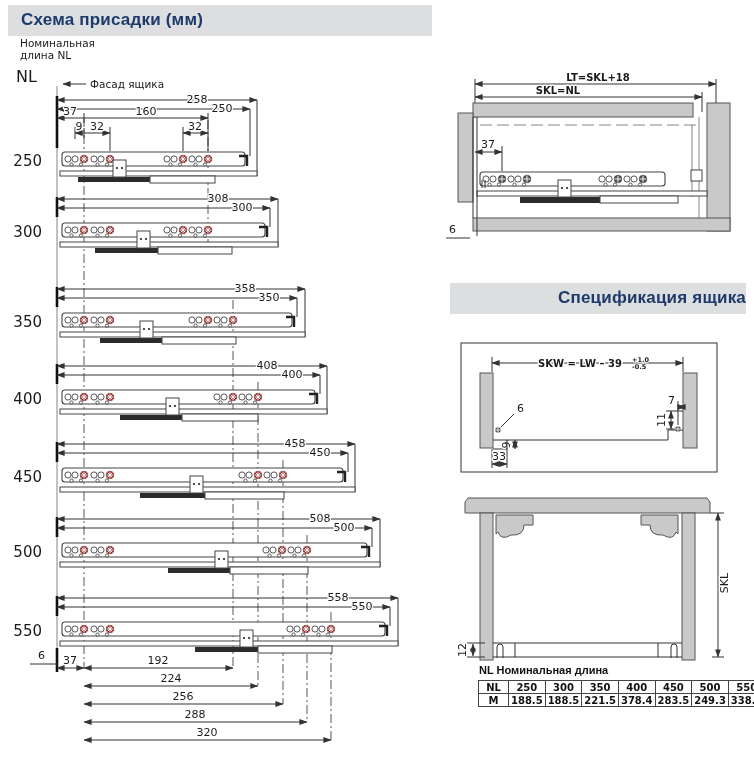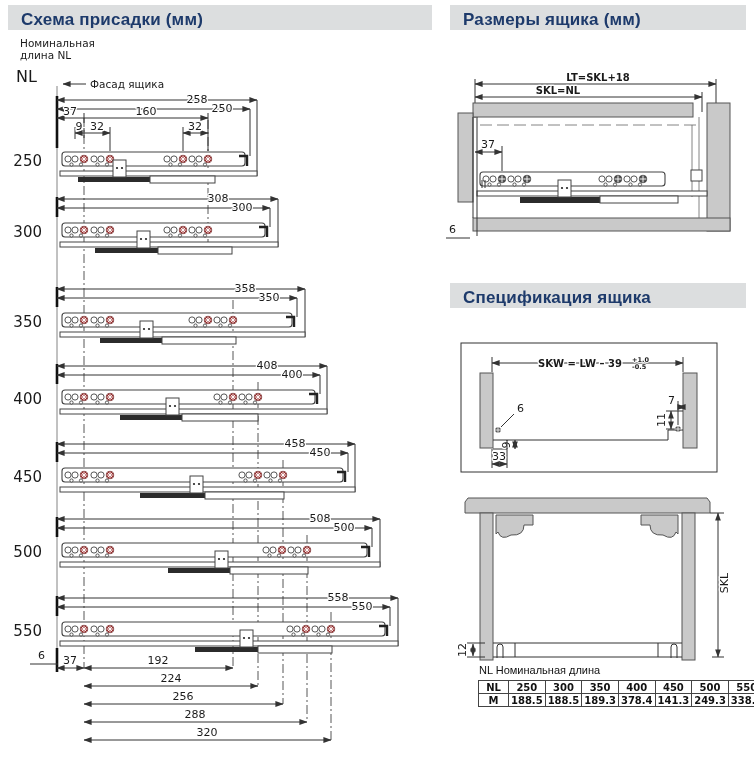--- a/index.html
+++ b/index.html
@@ -1,18 +1,18 @@
 <!DOCTYPE html>
 <html><head>
 <meta charset="utf-8">
 <style>
   html,body{margin:0;padding:0;background:#fff;}
   .page{position:relative;width:754px;height:758px;background:#ffffff;
         font-family:"Liberation Sans",sans-serif;overflow:hidden;}
-  .titlebar{position:absolute;height:25px;background:#dcdedf;color:#1d3a6b;
+  .titlebar{position:absolute;height:31px;background:#dcdedf;color:#1d3a6b;
         font-size:17px;font-weight:bold;line-height:29px;padding-left:13px;
         box-sizing:border-box;letter-spacing:.2px;}
   svg{position:absolute;}
   svg text{font-family:"DejaVu Sans",sans-serif;font-size:11px;fill:#1a1a1a;
         paint-order:stroke;stroke:#ffffff;stroke-width:2.5px;stroke-linejoin:round;}
   svg text.big{font-size:15px;stroke-width:0;}
   svg text.sm{font-size:10.5px;}
   svg text.bt{font-size:10px;font-weight:bold;}
   svg text.t65{font-size:6.5px;font-weight:bold;stroke-width:1.5px;}
   .dl{stroke:#333;stroke-width:1;fill:none;marker-start:url(#arL);marker-end:url(#arL);}
@@ -20,34 +20,33 @@
   .ln{stroke:#333;stroke-width:1;fill:none;}
   .lng{stroke:#666;stroke-width:.8;fill:none;}
   .thin{stroke:#444;stroke-width:1;fill:#fff;}
   .rail{stroke:#444;stroke-width:1.1;fill:#fff;}
   .hole{fill:#fff;stroke:#444;stroke-width:.9;}
   .dash{stroke:#444;stroke-width:.9;stroke-dasharray:9 3 2 3;fill:none;}
   .bold{stroke:#111;stroke-width:2.6;fill:none;}
   .gray{fill:#c9c9c9;stroke:#555;stroke-width:1;}
   .hookp{stroke:#222;stroke-width:2.4;fill:none;}
   .dot{fill:#222;}
-  .tbl-caption{position:absolute;left:479px;top:664px;font-size:11px;color:#111;}
+  .tbl-caption{position:absolute;left:479px;top:664px;font-size:11px;color:#111;font-weight:bold;}
   table.spec{position:absolute;left:478px;top:680px;border-collapse:collapse;}
   table.spec td{border:1px solid #444;min-width:25px;height:12px;font-size:10px;
         font-weight:bold;text-align:center;padding:0 2px;color:#111;
         font-family:"DejaVu Sans",sans-serif;}
 </style>
 </head>
 <body>
 
 <div class="page">
 
   <div class="titlebar" style="left:8px;top:5px;width:424px;">Схема присадки (мм)</div>
-  <div class="titlebar" style="left:450px;top:5px;width:296px;">Размеры ящика (мм)</div>
-  <div class="titlebar" style="left:450px;top:283px;width:296px;">Спецификация ящика</div>
+  <div class="titlebar" style="left:450px;top:283px;width:296px;text-align:right;">Спецификация ящика</div>
 
   <svg style="left:0;top:0;" width="440" height="758" viewBox="0 0 440 758">
     <defs>
       <marker id="arL" viewBox="0 0 10 10" refX="9.5" refY="5" markerWidth="8" markerHeight="8" orient="auto-start-reverse" markerUnits="userSpaceOnUse">
         <path d="M0 1.4 L10 5 L0 8.6 Z" fill="#333"></path>
       </marker>
       <g id="trip">
         <circle class="hole" cx="-16" cy="0" r="3.1"></circle>
           <circle class="hole" cx="-9" cy="0" r="3.1"></circle>
         <circle class="hole" cx="-12.5" cy="5.5" r="1.6"></circle>
@@ -386,22 +385,22 @@
       <td>350</td>
       <td>400</td>
       <td>450</td>
       <td>500</td>
       <td>550</td>
     </tr>
     <tr>
       <td>М</td>
       <td>188.5</td>
       <td>188.5</td>
-      <td>189.3</td>
+      <td>221.5</td>
       <td>378.4</td>
-      <td>141.3</td>
+      <td>283.5</td>
       <td>249.3</td>
       <td>338.5</td>
     </tr>
   </tbody>
     </table>
 
 </div>
 
 </body></html>

